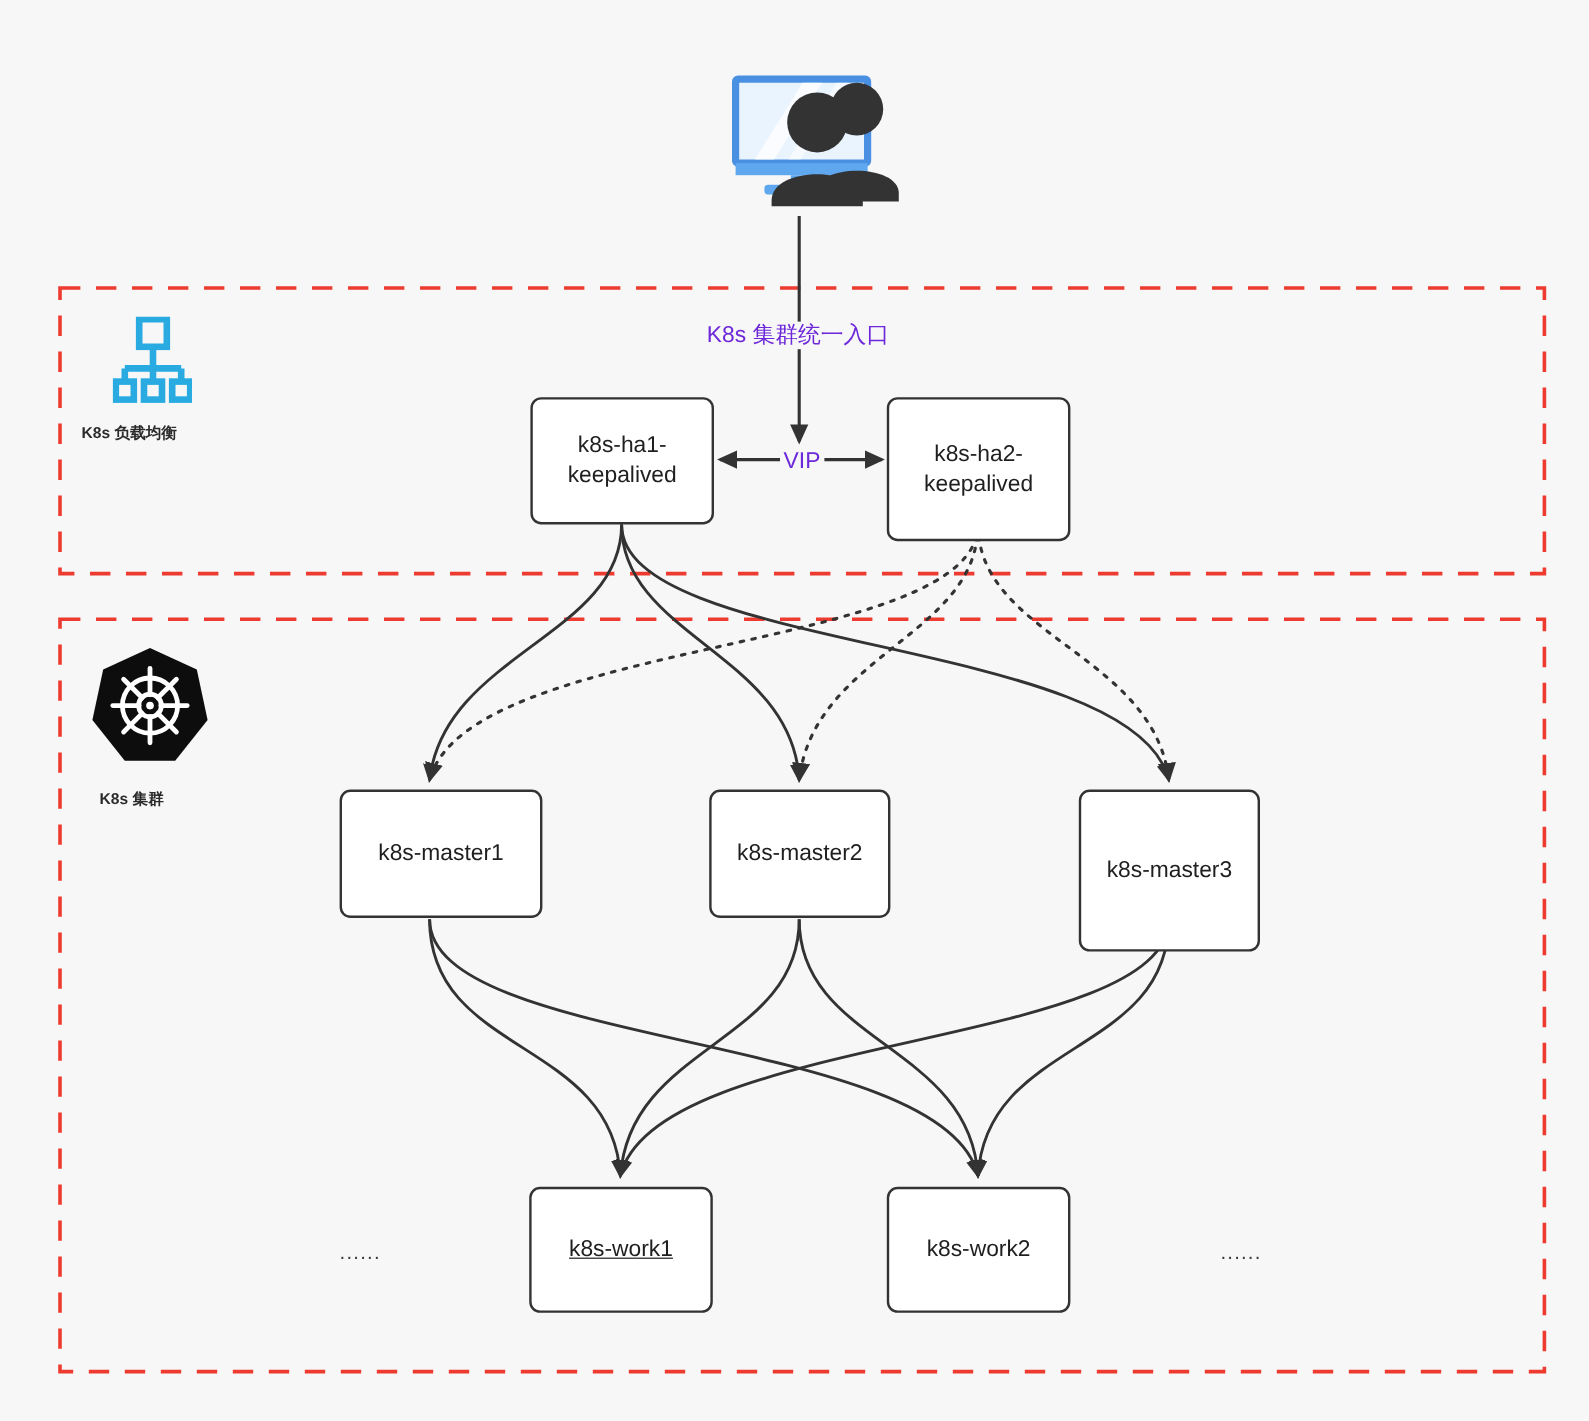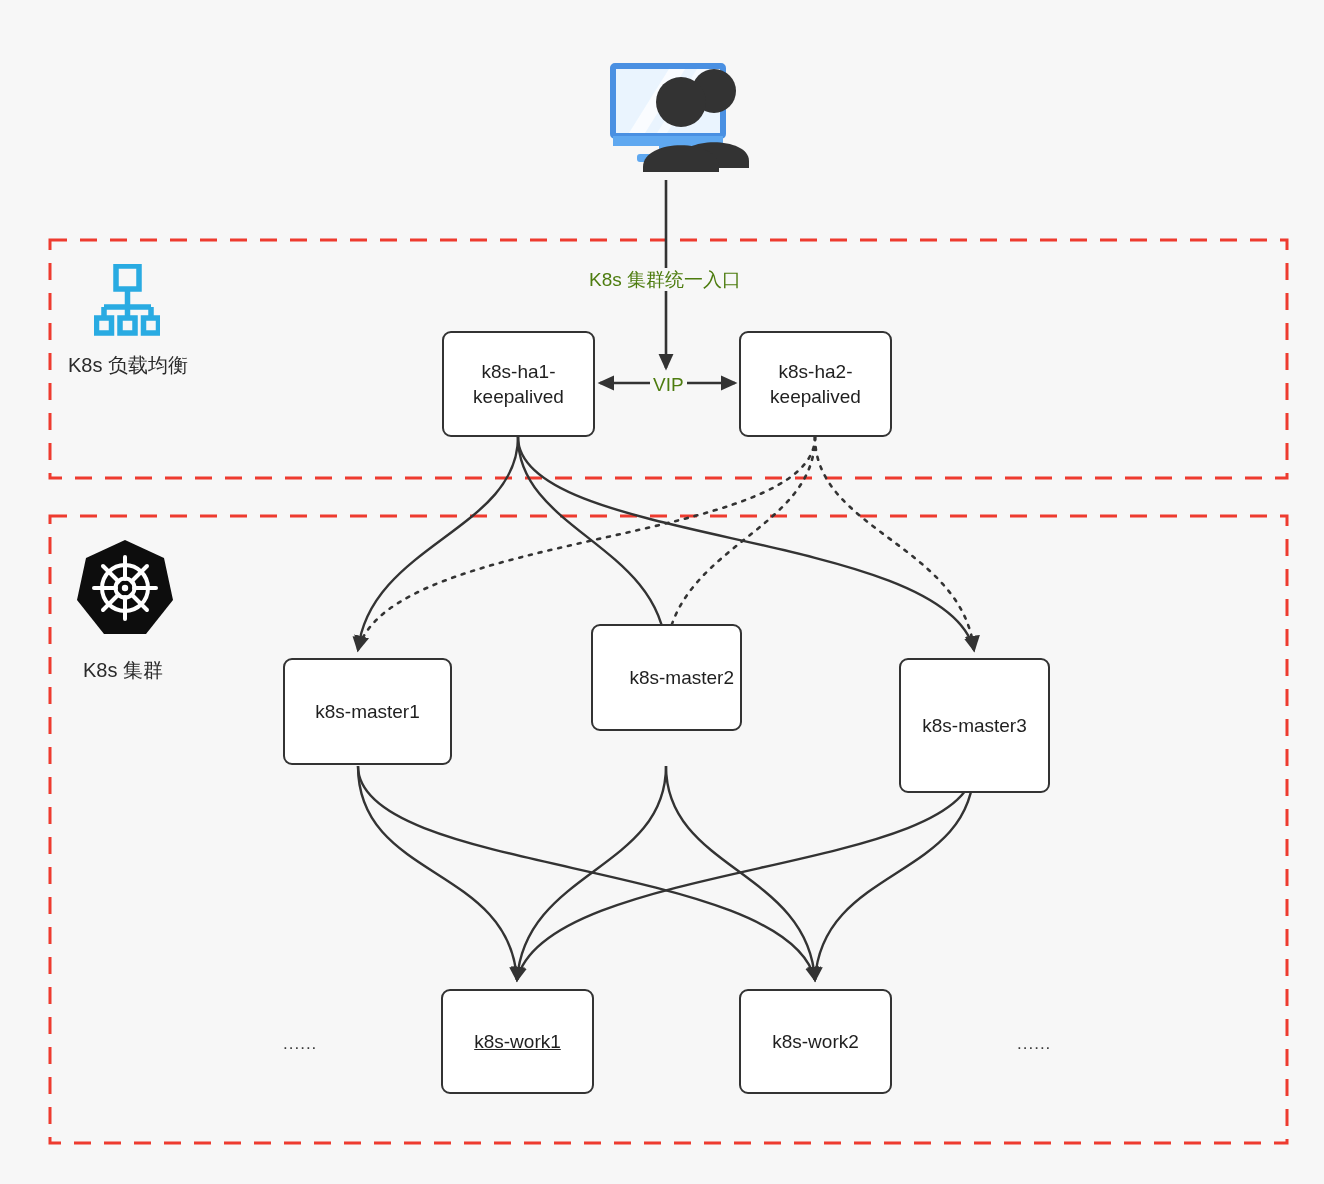--- a/index.html
+++ b/index.html
@@ -21,31 +21,31 @@
     color:#1f1f1f;
     font-size:19px;
     line-height:1.32;
     box-sizing:border-box;
     z-index:5;
   }
   .node span{display:block;padding:0 6px;}
   .edge-label{
     position:absolute;
     background:#f7f7f7;
-    color:#4d7c0f;
+    color:#6d28d9;
     font-size:19px;
     line-height:1;
     padding:2px 3px;
     white-space:nowrap;
     z-index:6;
   }
   .zone-label{
     position:absolute;
-    font-size:20px;
-    font-weight:normal;
+    font-size:13px;
+    font-weight:bold;
     color:#2b2b2b;
     white-space:nowrap;
     z-index:4;
   }
   .dots{
     position:absolute;
     font-size:17px;
     color:#3a3a3a;
     letter-spacing:1px;
     z-index:4;
@@ -143,32 +143,32 @@
 
 <div class="dots" style="left:1017px;top:1034px;">......</div>
 
 <div class="node" style="left:442px;top:331px;width:153px;height:106px;">
   <span>
     <span>k8s-ha1-</span>
     <span>keepalived</span>
   </span>
 </div>
 
-<div class="node" style="left:739px;top:331px;width:153px;height:106px;">
+<div class="node" style="left:739px;top:331px;width:153px;height:120px;">
   <span>
     <span>k8s-ha2-</span>
     <span>keepalived</span>
   </span>
 </div>
 
 <div class="node" style="left:283px;top:658px;width:169px;height:107px;">
   <span>k8s-master1</span>
 </div>
 
-<div class="node" style="left:591px;top:624px;width:151px;height:107px;justify-content:flex-end;">
+<div class="node" style="left:591px;top:658px;width:151px;height:107px;">
   <span>k8s-master2</span>
 </div>
 
 <div class="node" style="left:899px;top:658px;width:151px;height:135px;align-items:center;">
   <span>k8s-master3</span>
 </div>
 
 <div class="node" style="left:441px;top:989px;width:153px;height:105px;text-decoration:underline;">
   <span>k8s-work1</span>
 </div>

